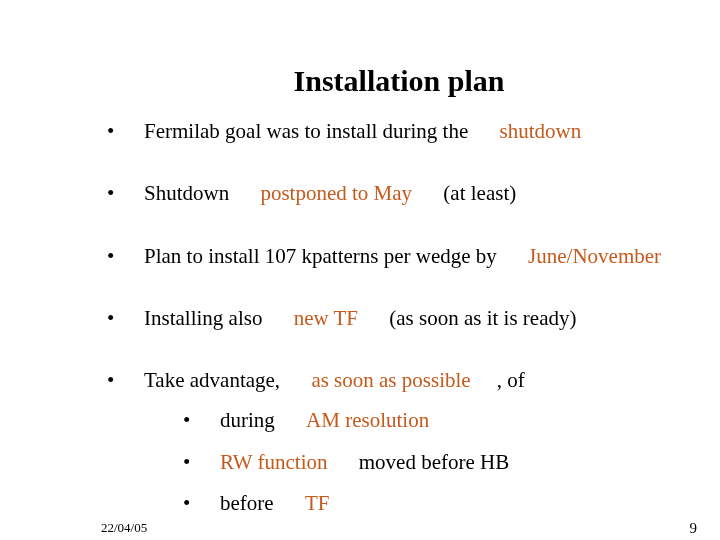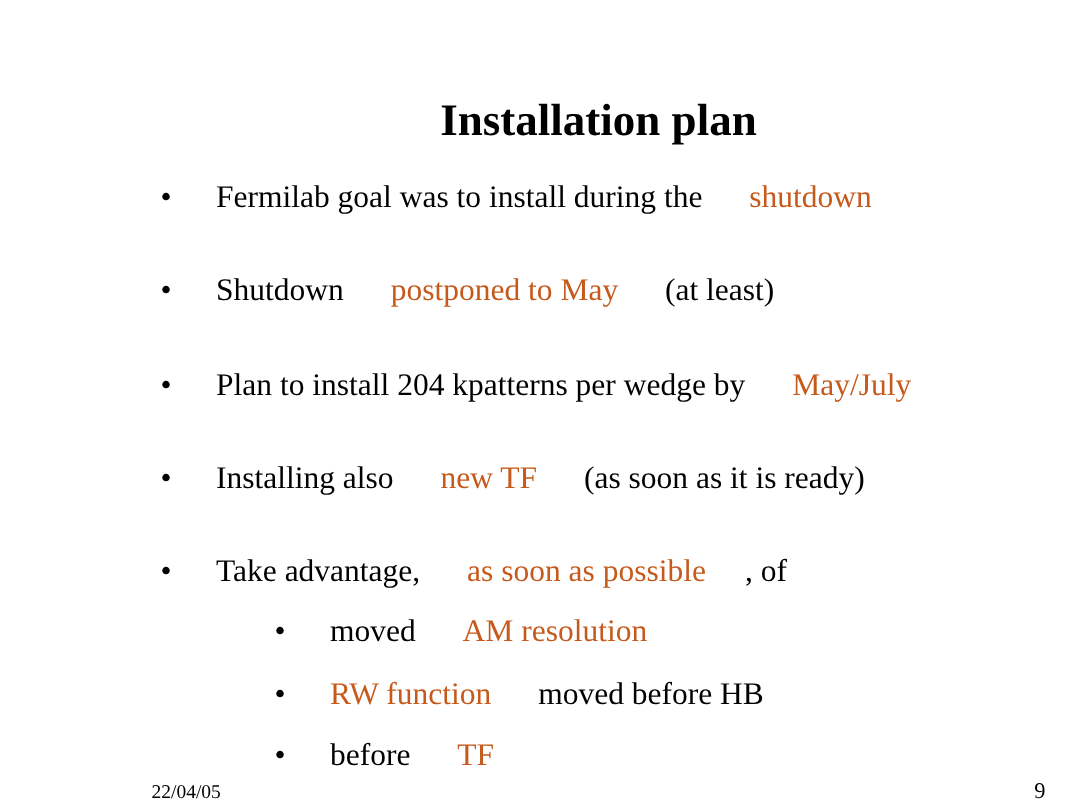--- a/index.html
+++ b/index.html
@@ -86,32 +86,32 @@
 
     <li>
       <span>Fermilab goal was to install during the </span><span class="hl">shutdown</span>
     </li>
 
     <li>
       <span>Shutdown </span><span class="hl">postponed to May</span><span> (at least)</span>
     </li>
 
     <li>
-      <span>Plan to install 204 kpatterns per wedge by </span><span class="hl">May/July</span>
+      <span>Plan to install 107 kpatterns per wedge by </span><span class="hl">June/November</span>
     </li>
 
     <li>
       <span>Installing also </span><span class="hl">new TF</span><span> (as soon as it is ready)</span>
     </li>
 
     <li style="margin-bottom:0;">
       <span>Take advantage, </span><span class="hl">as soon as possible</span><span>, of</span>
       <ul class="sub">
         <li>
-          <span>moved </span><span class="hl">AM resolution</span>
+          <span>during </span><span class="hl">AM resolution</span>
         </li>
         <li>
           <span class="hl">RW function</span><span> moved before HB</span>
         </li>
         <li>
           <span>before </span><span class="hl">TF</span>
         </li>
       </ul>
     </li>
 

